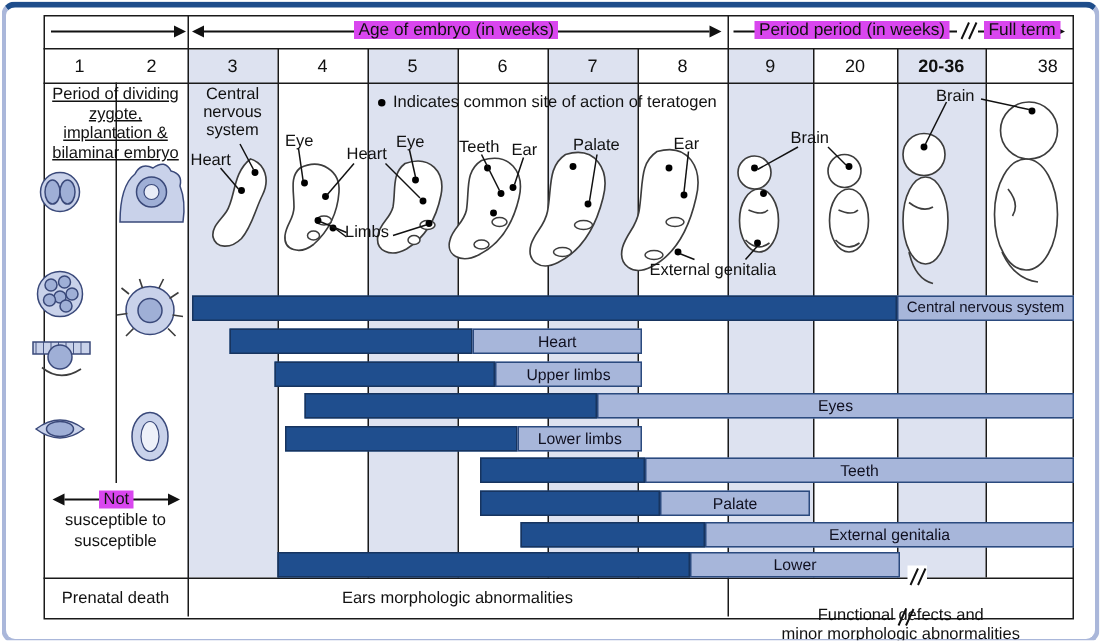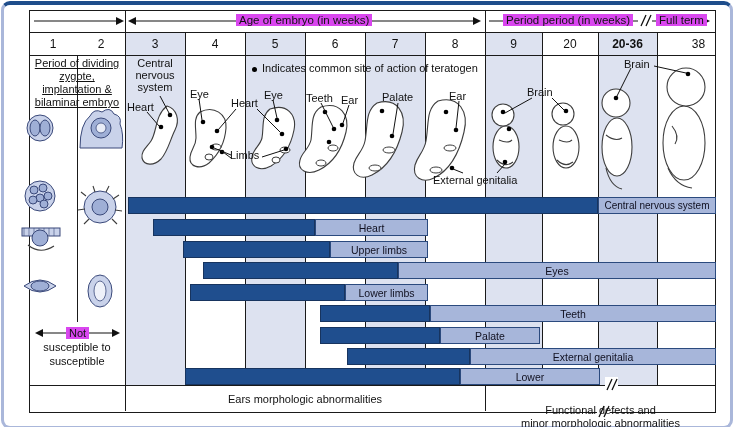--- a/index.html
+++ b/index.html
@@ -326,18 +326,19 @@
         <span>External genitalia</span>
       </div>
   </div>
   <div class="bar" style="left:0;top:368px;width:734px;">
     <div class="seg dark" style="left:185px;width:275px;"></div>
     <div class="seg light" style="left:460px;width:140px;">
         <span>Lower</span>
       </div>
   </div>
 
+  <div class="lbl center" style="left:30px;top:386px;width:94px;line-height:26px;">Prenatal death</div>
   <div class="lbl center" style="left:126px;top:386px;width:358px;line-height:26px;">Ears morphologic abnormalities</div>
   <div class="lbl center" style="left:486px;top:404px;width:229px;line-height:13px;">
     <span>Functional defects and</span><br>
     <span>minor morphologic abnormalities</span>
   </div>
 </div>
 
 </body></html>

